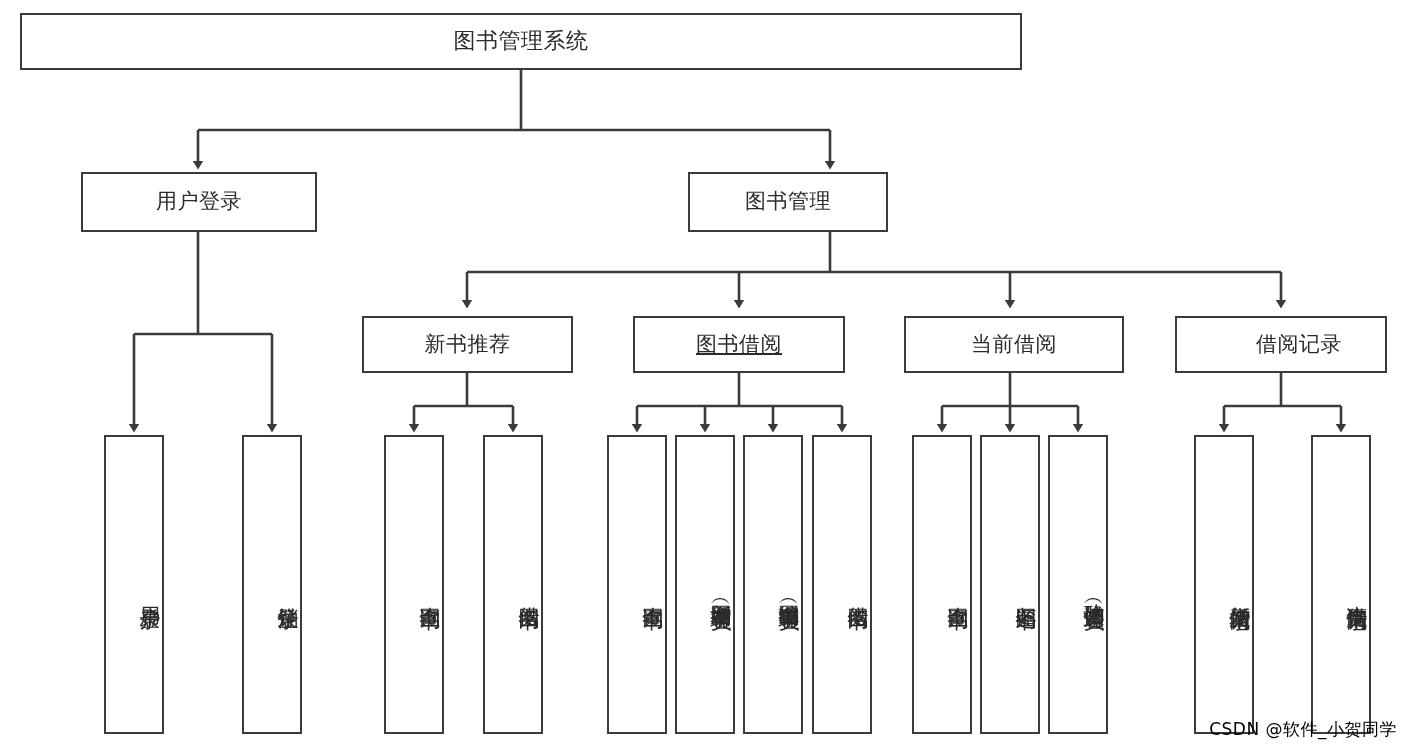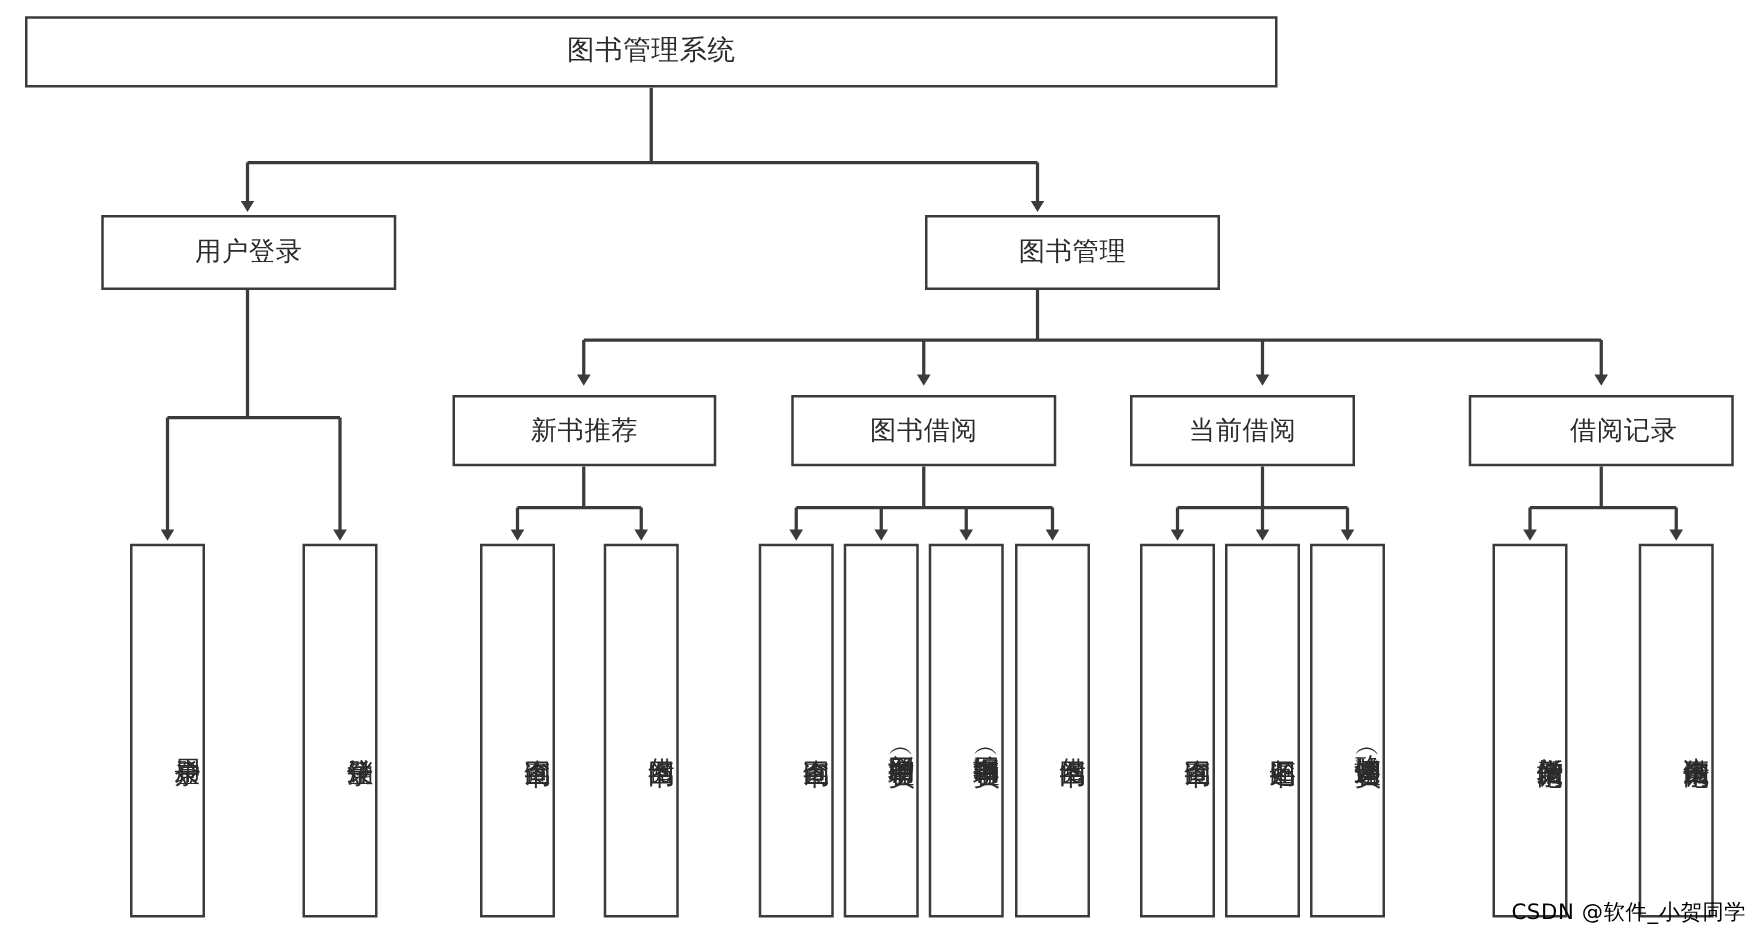--- a/index.html
+++ b/index.html
@@ -125,31 +125,31 @@
     </g>
   </svg>
 
   <div class="node root h" style="left:20px; top:13px; width:1002px; height:57px;">
     <span>图书管理系统</span>
   </div>
 
   <div class="node h" style="left:81px; top:172px; width:236px; height:60px;">
     <span>用户登录</span>
   </div>
-  <div class="node h" style="left:740px; top:172px; width:236px; height:60px;">
+  <div class="node h" style="left:688px; top:172px; width:200px; height:60px;">
     <span>图书管理</span>
   </div>
 
   <div class="node h" style="left:362px; top:316px; width:211px; height:57px;">
     <span>新书推荐</span>
   </div>
-  <div class="node h" style="left:633px; top:316px; width:212px; height:57px;">
+  <div class="node h" style="left:633px; top:316px; width:212px; height:57px;text-decoration:underline;">
     <span>图书借阅</span>
   </div>
-  <div class="node h" style="left:904px; top:316px; width:180px; height:57px;">
+  <div class="node h" style="left:904px; top:316px; width:220px; height:57px;">
     <span>当前借阅</span>
   </div>
   <div class="node h" style="left:1175px; top:316px; width:212px; height:57px;padding-left:36px;">
     <span>借阅记录</span>
   </div>
 
   <div class="node v" style="left:104px; top:435px; width:60px; height:299px;">
     <span>用户登录</span>
   </div>
   <div class="node v" style="left:242px; top:435px; width:60px; height:299px;">

